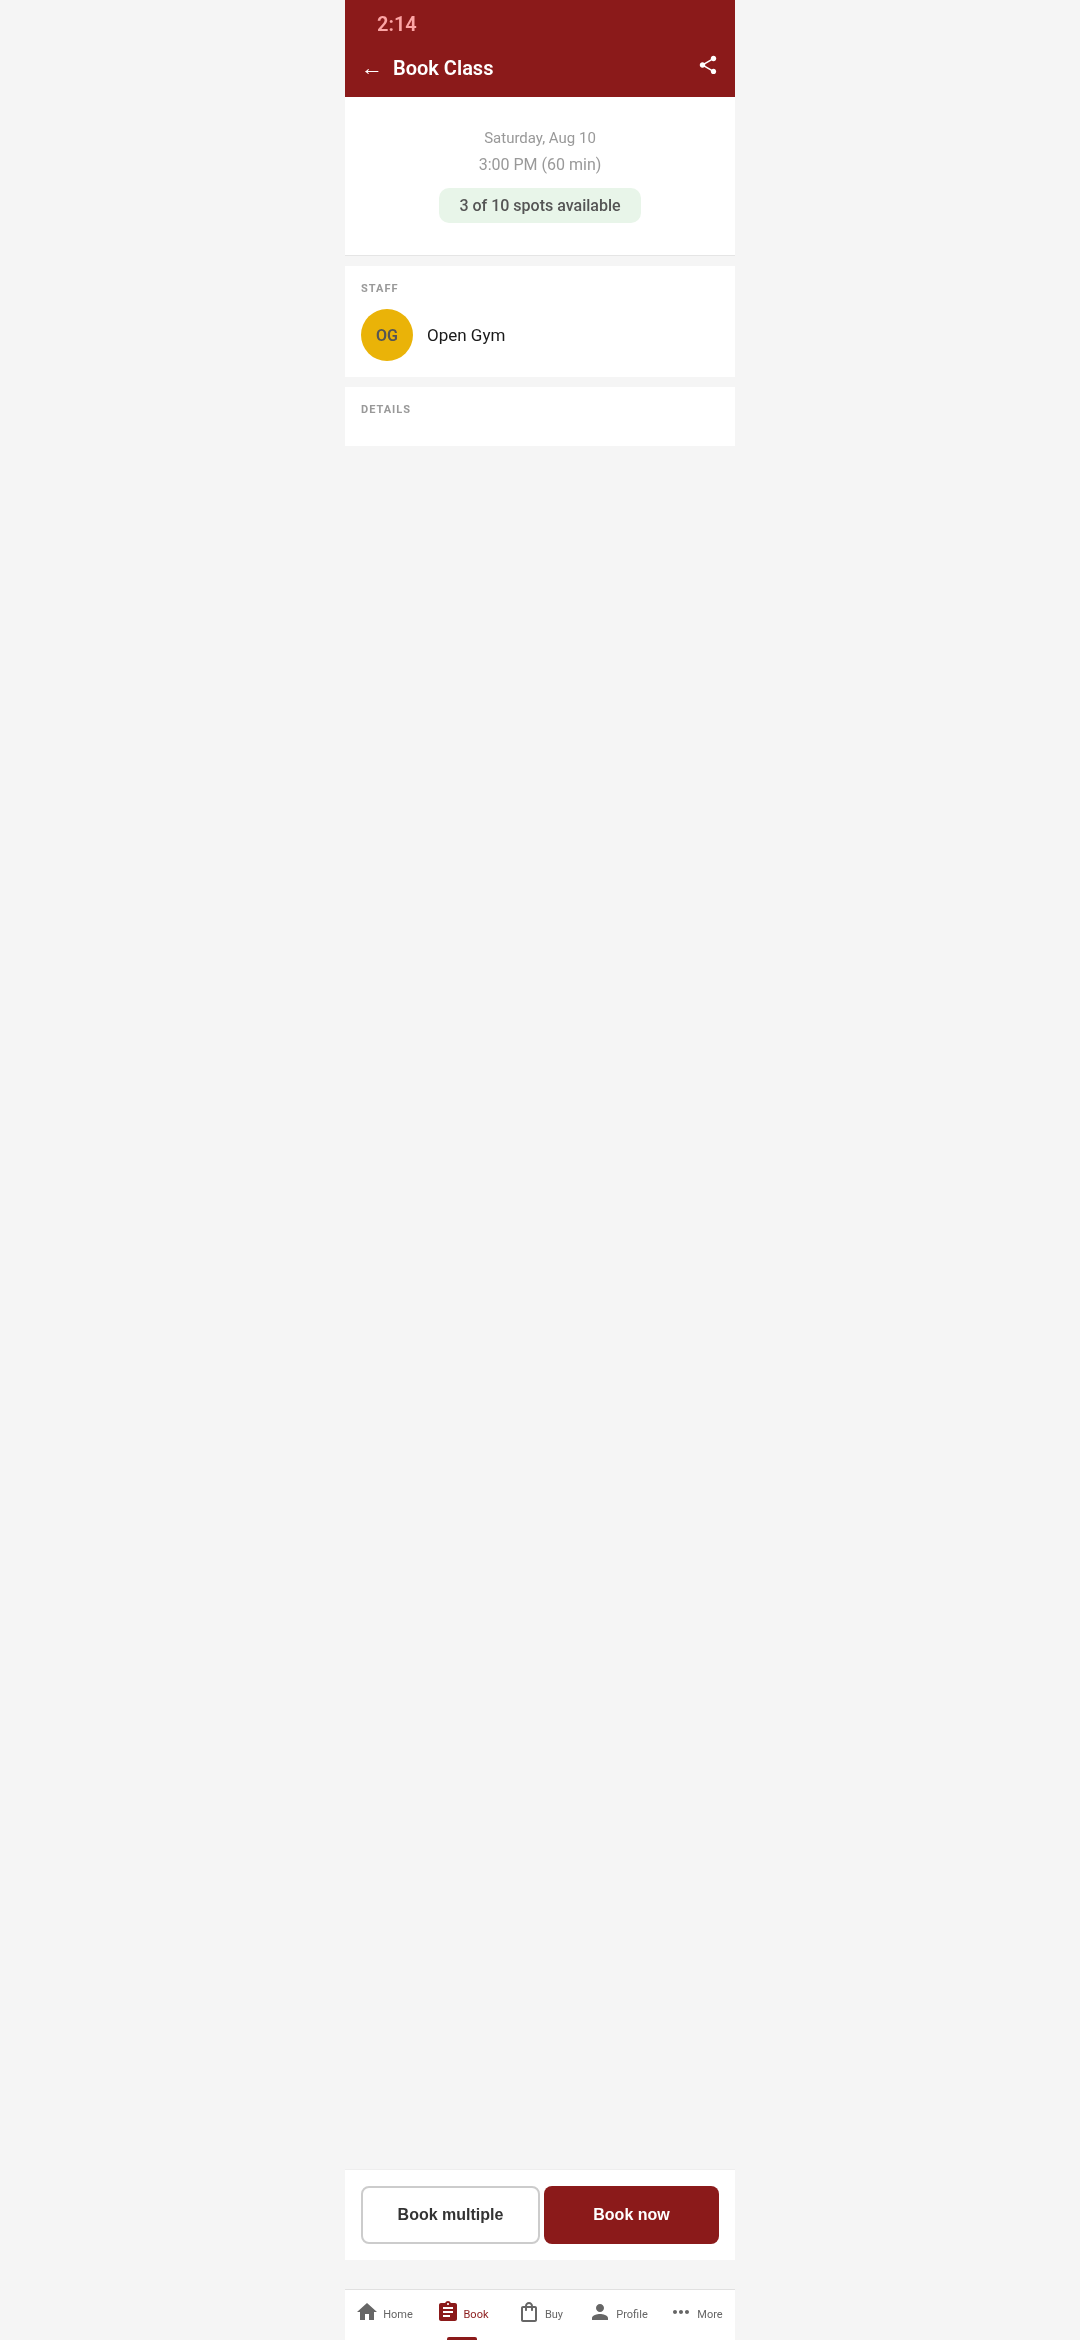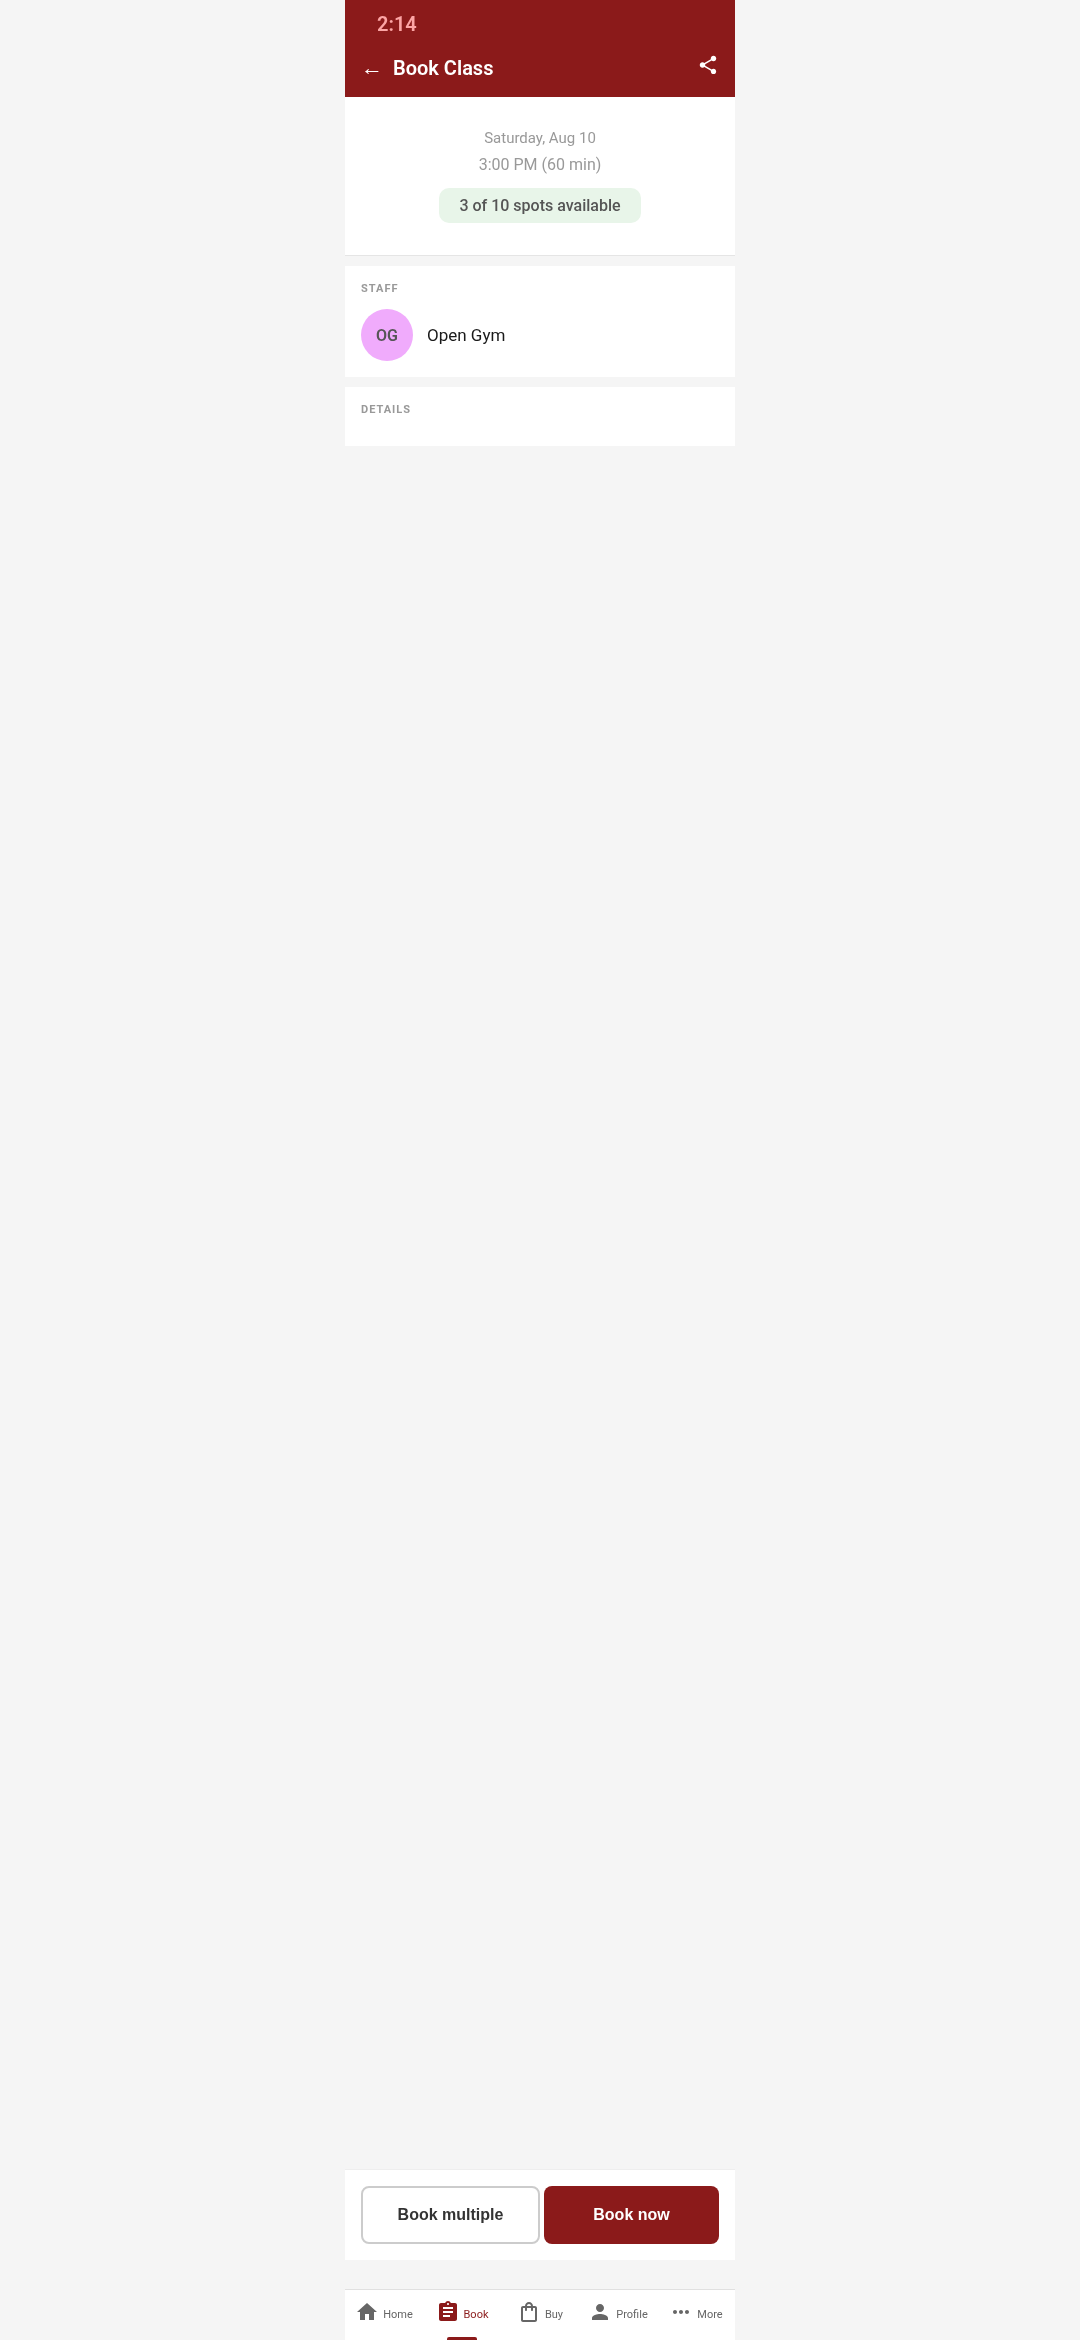--- a/index.html
+++ b/index.html
@@ -114,21 +114,21 @@
     .staff-row {
       display: flex;
       align-items: center;
       gap: 14px;
     }
 
     .staff-avatar {
       width: 52px;
       height: 52px;
       border-radius: 50%;
-      background: #f0abfc;
+      background: #eab308;
       display: flex;
       align-items: center;
       justify-content: center;
       font-size: 16px;
       font-weight: 600;
       color: #555;
       flex-shrink: 0;
     }
 
     .staff-name {

